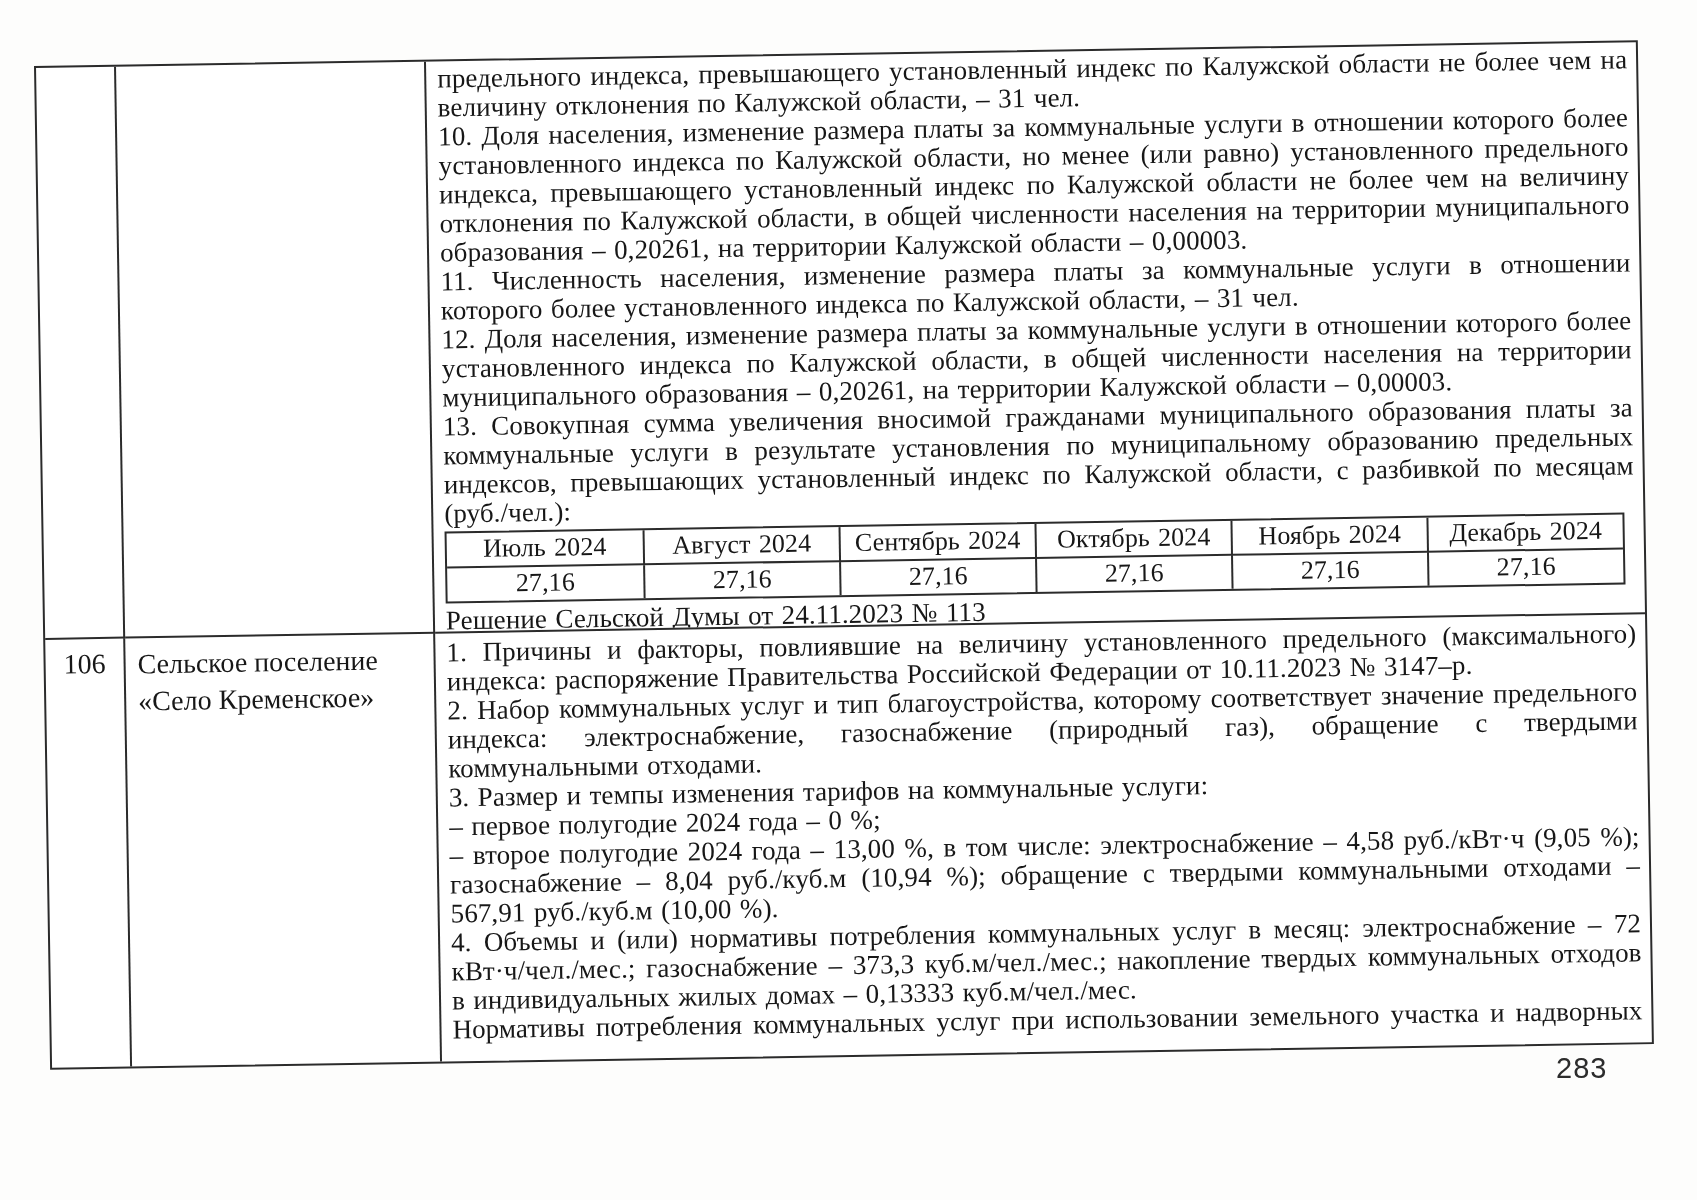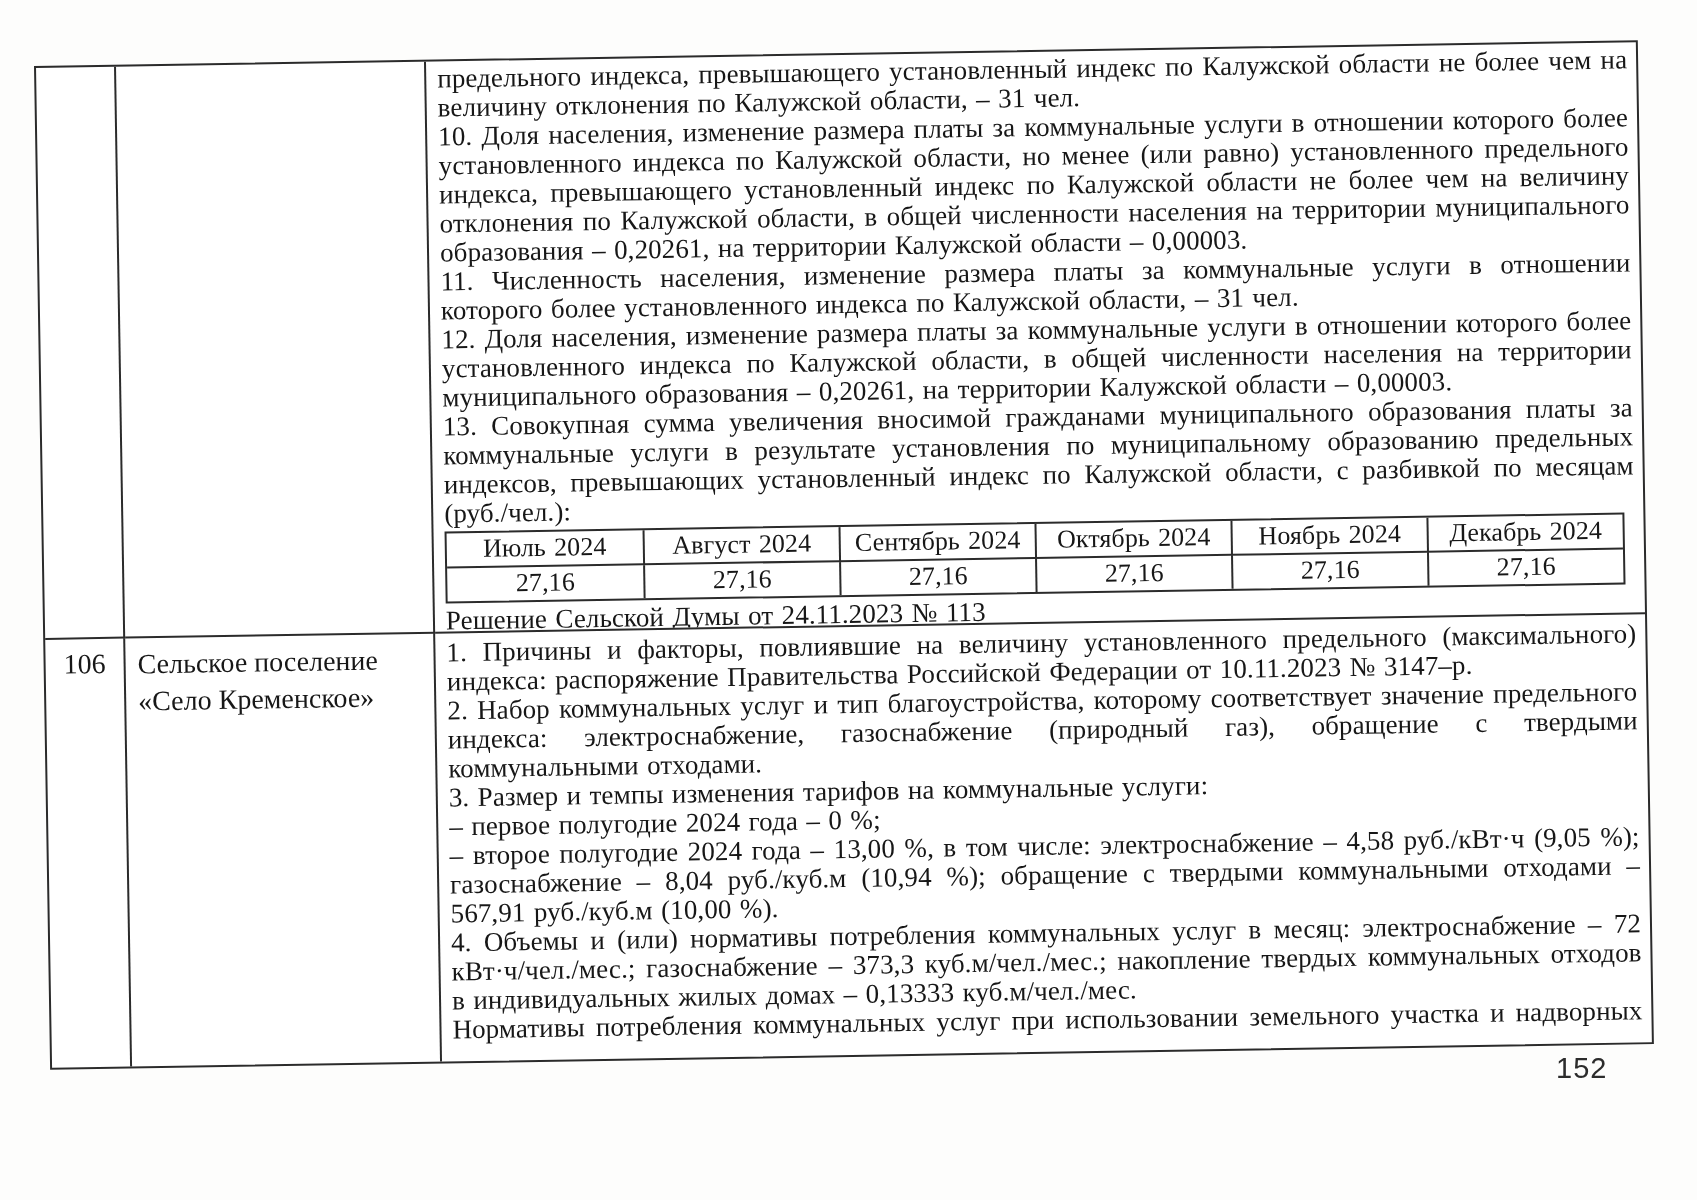--- a/index.html
+++ b/index.html
@@ -133,14 +133,14 @@
         <p class="para">3. Размер и темпы изменения тарифов на коммунальные услуги:</p>
         <p class="para">– первое полугодие 2024 года – 0 %;</p>
         <p class="para">– второе полугодие 2024 года – 13,00 %, в том числе: электроснабжение – 4,58 руб./кВт·ч (9,05 %); газоснабжение – 8,04 руб./куб.м (10,94 %); обращение с твердыми коммунальными отходами – 567,91 руб./куб.м (10,00 %).</p>
         <p class="para">4. Объемы и (или) нормативы потребления коммунальных услуг в месяц: электроснабжение – 72 кВт·ч/чел./мес.; газоснабжение – 373,3 куб.м/чел./мес.; накопление твердых коммунальных отходов в индивидуальных жилых домах – 0,13333 куб.м/чел./мес.</p>
         <p class="para force-justify">Нормативы потребления коммунальных услуг при использовании земельного участка и надворных</p>
       </div>
 
     </div>
   </div>
 
-  <div class="page-number">152</div>
+  <div class="page-number">283</div>
 </div>
 
 </body></html>

